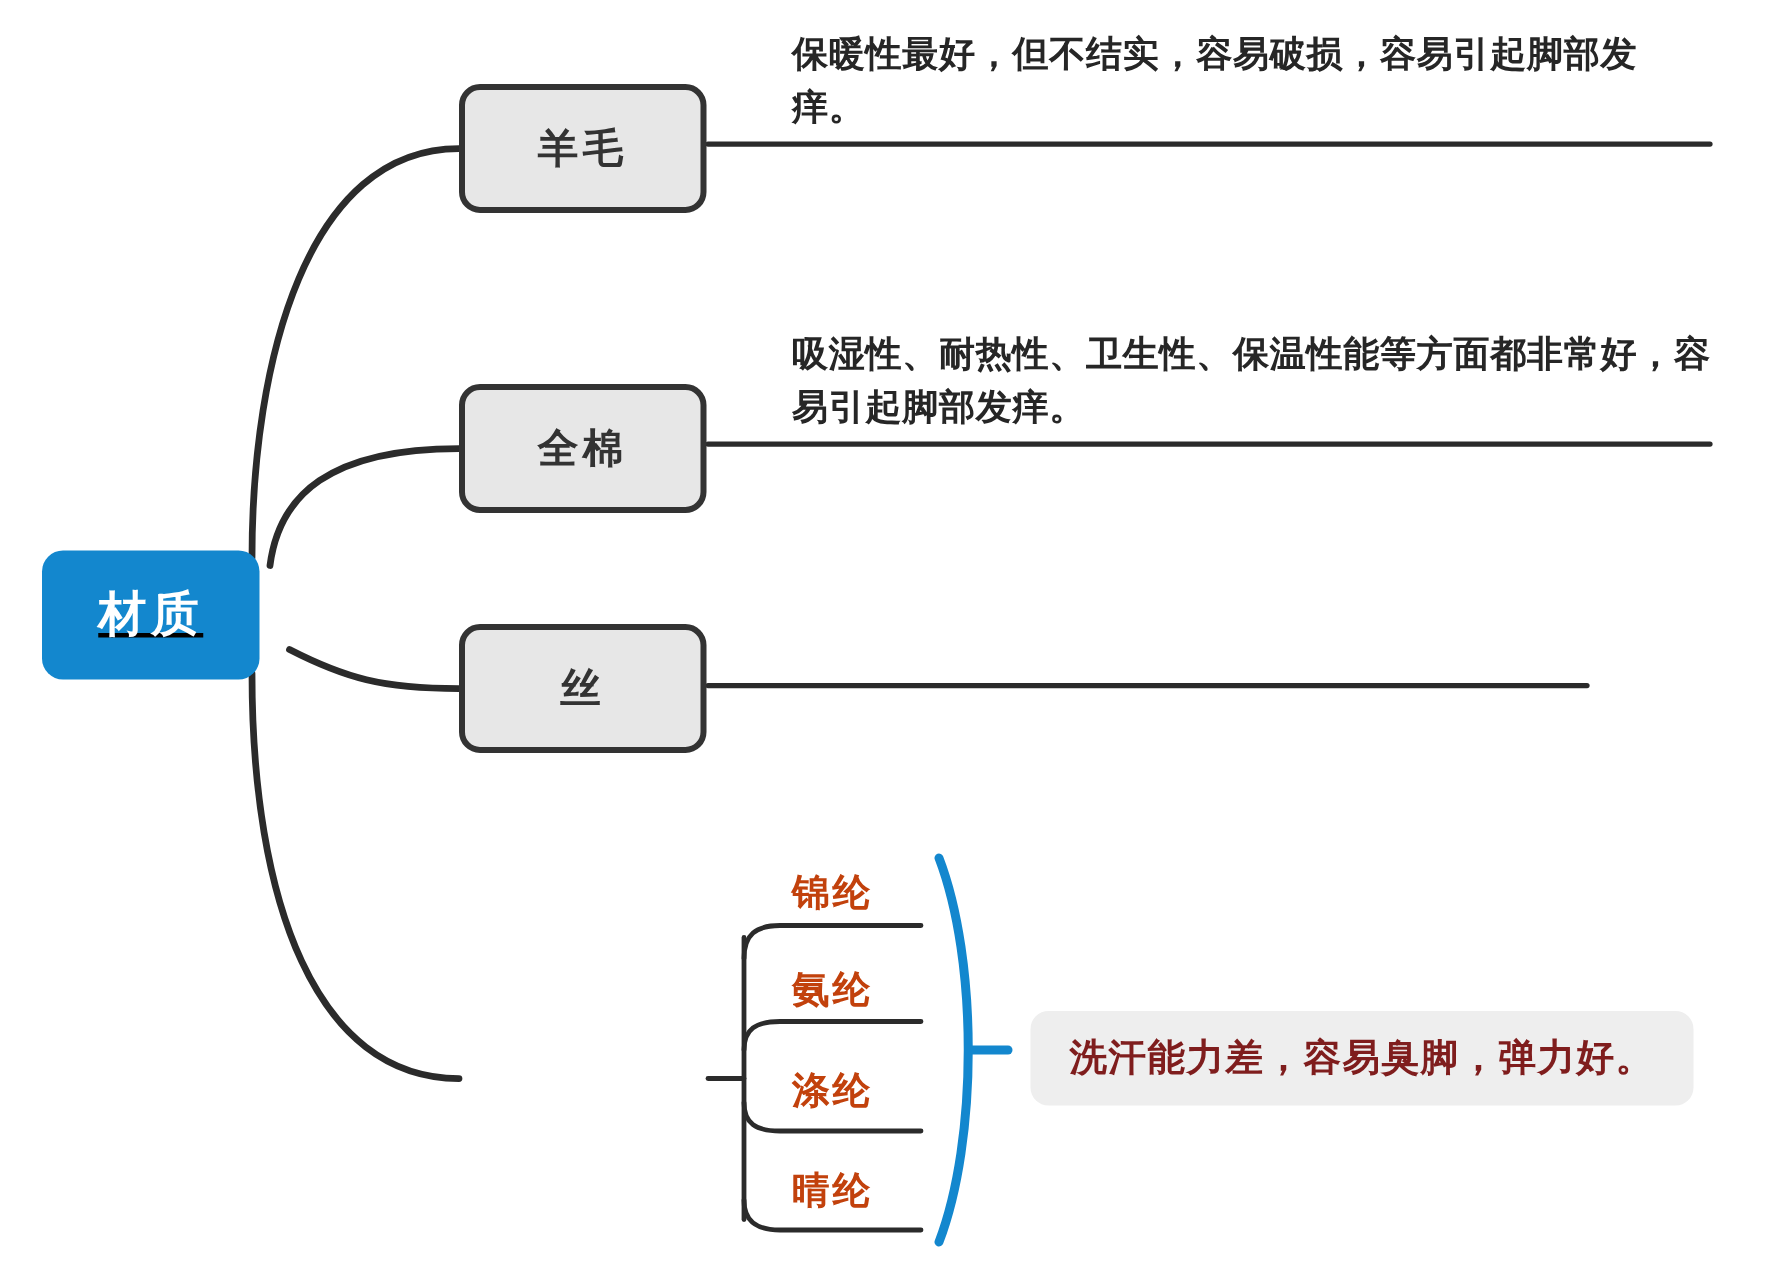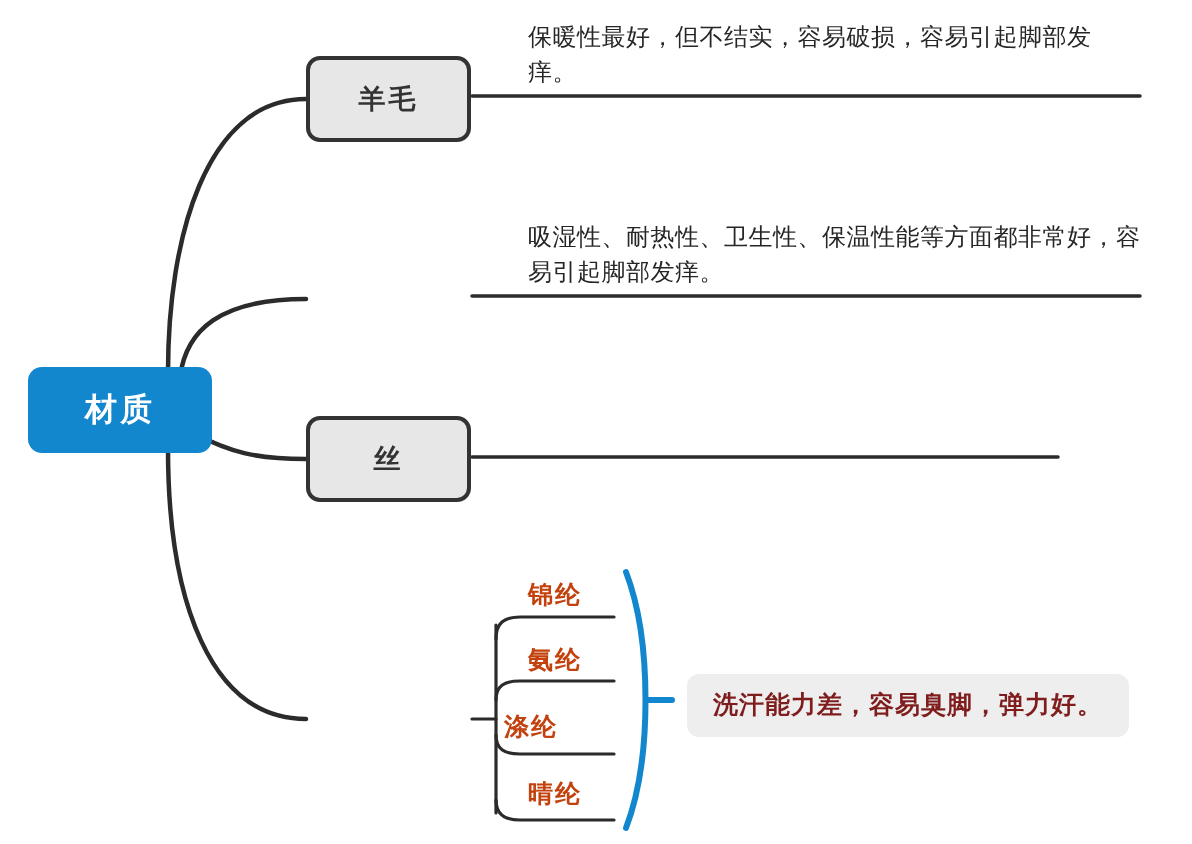--- a/index.html
+++ b/index.html
@@ -24,27 +24,28 @@
     width: 1192px;
     height: 844px;
     pointer-events: none;
   }
 
   
   .root-node {
     position: absolute;
     left: 28px;
     top: 367px;
-    width: 184px;
+    width: 145px;
     height: 86px;
     border-radius: 14px;
     display: flex;
     align-items: center;
     justify-content: center;
     z-index: 5;
+    text-decoration: underline;
   }
   .root-label {
     color: #ffffff;
     font-size: 32px;
     font-weight: bold;
     letter-spacing: 3px;
   }
 
   
   .branch-node {
@@ -69,41 +70,41 @@
   #node-wool   { left: 306px; top: 56px;  }
   #node-cotton { left: 306px; top: 256px; }
   #node-silk   { left: 306px; top: 416px; }
   #node-fiber  { left: 306px; top: 676px; }
 
   
   .desc {
     position: absolute;
     color: #262626;
     font-size: 24px;
-    font-weight: normal;
+    font-weight: bold;
     line-height: 1.45;
     letter-spacing: 0.5px;
     z-index: 4;
   }
   #desc-wool   { left: 528px; top: 20px;  width: 610px; }
   #desc-cotton { left: 528px; top: 220px; width: 620px; }
   #desc-silk   { left: 528px; top: 420px; width: 560px; }
 
   
   .sub-item {
     position: absolute;
     color: #c2410c;
     font-size: 25px;
     font-weight: bold;
     letter-spacing: 2px;
     z-index: 4;
   }
   #sub-0 { left: 528px; top: 578px; }
   #sub-1 { left: 528px; top: 643px; }
-  #sub-2 { left: 504px; top: 710px; }
+  #sub-2 { left: 528px; top: 710px; }
   #sub-3 { left: 528px; top: 777px; }
 
   
   .callout {
     position: absolute;
     left: 687px;
     top: 674px;
     padding: 14px 26px 16px 26px;
     border-radius: 12px;
     background: #eeeeee;
@@ -152,20 +153,23 @@
     <line x1="648" y1="700" x2="672" y2="700" stroke="#1387ce" stroke-width="6" stroke-linecap="round"></line>
   </svg>
 
   <div class="root-node" id="root-node" style="background:#1387ce;">
     <span class="root-label">材质</span>
   </div>
 
   <div class="branch-node" id="node-wool">
     <span class="branch-label">羊毛</span>
   </div>
+  <div class="branch-node" id="node-cotton">
+    <span class="branch-label">全棉</span>
+  </div>
   <div class="branch-node" id="node-silk">
     <span class="branch-label">丝</span>
   </div>
 
   <div class="desc" id="desc-wool">保暖性最好，但不结实，容易破损，容易引起脚部发痒。</div>
   <div class="desc" id="desc-cotton">吸湿性、耐热性、卫生性、保温性能等方面都非常好，容易引起脚部发痒。</div>
 
   <div class="sub-item" id="sub-0">锦纶</div>
   <div class="sub-item" id="sub-1">氨纶</div>
   <div class="sub-item" id="sub-2">涤纶</div>

